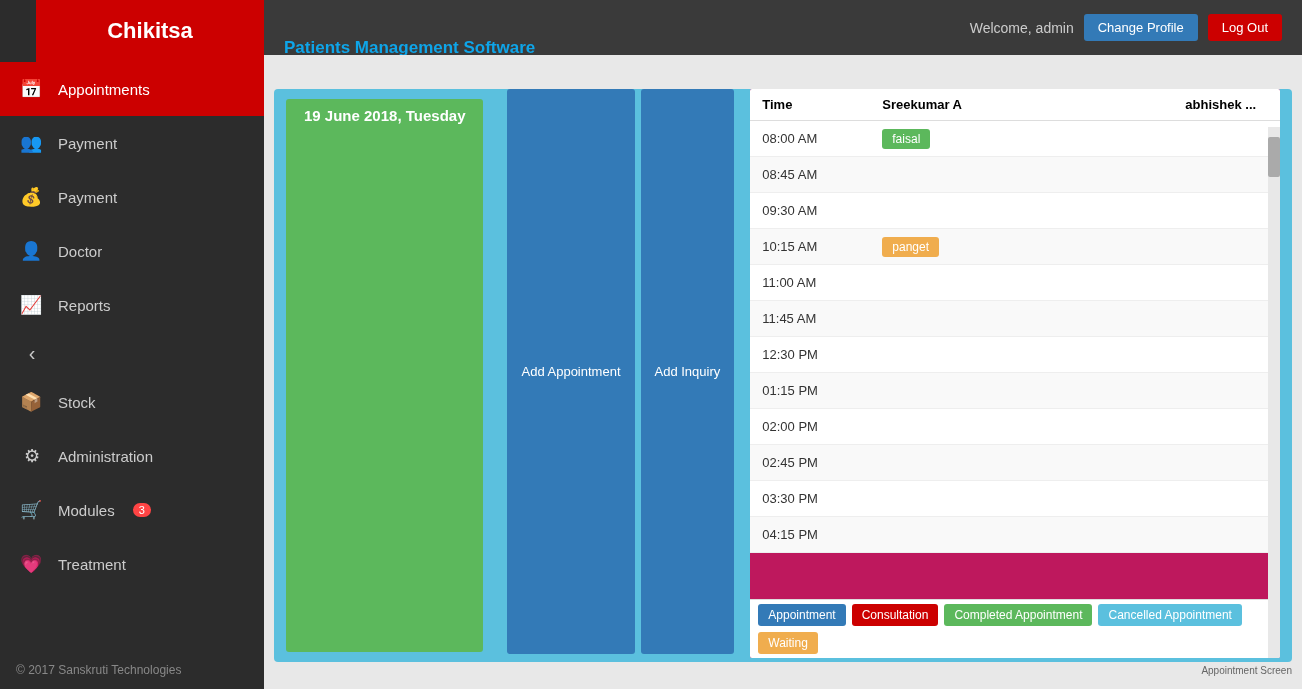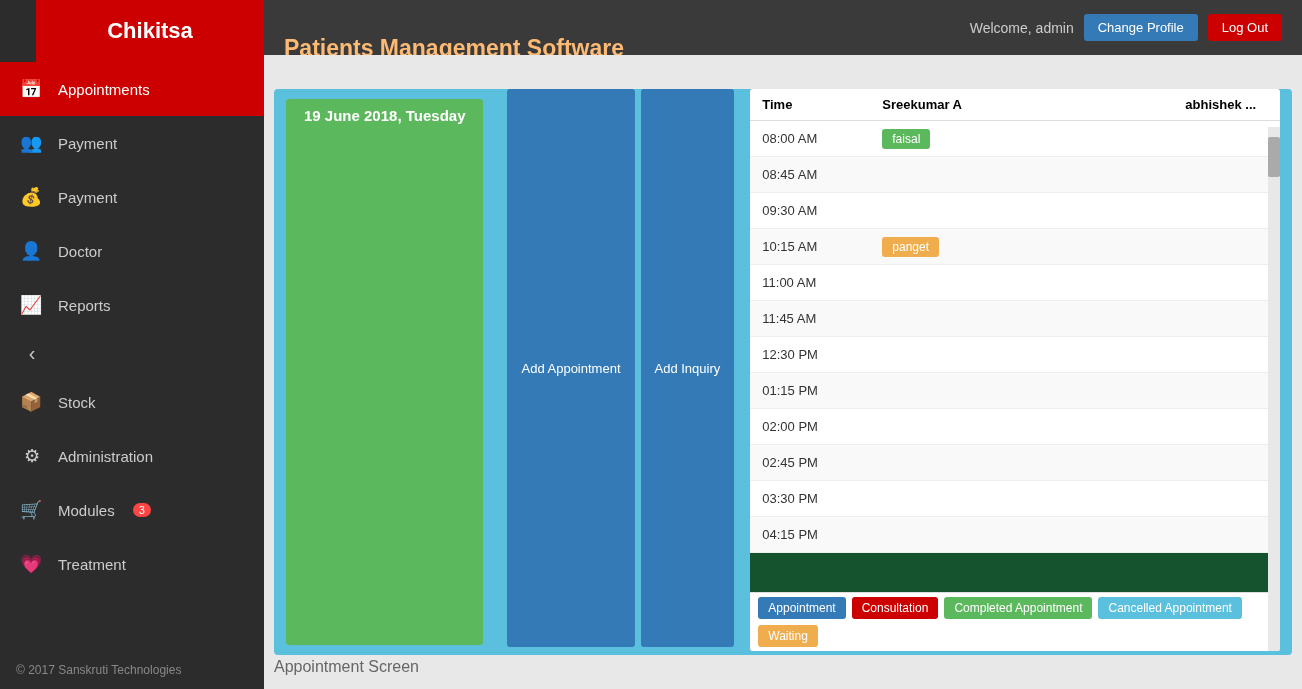--- a/index.html
+++ b/index.html
@@ -69,23 +69,23 @@
     .header {
       background: #3a3a3a;
       color: white;
       display: flex;
       align-items: center;
       padding: 0 20px;
       height: 55px;
       justify-content: space-between;
     }
     .header-title {
-      font-size: 23px;
+      font-size: 17px;
       font-weight: bold;
-      color: #fdba74;
+      color: #0ea5e9;
       margin-top: 41px;
     }
     .header-right {
       display: flex;
       align-items: center;
       gap: 10px;
     }
     .welcome-text {
       color: #ccc;
       font-size: 14px;
@@ -160,21 +160,21 @@
       border: none;
       padding: 7px 14px;
       border-radius: 3px;
       cursor: pointer;
       font-size: 13px;
     }
 
     .calendar-wrapper {
       flex: 1;
       overflow: hidden;
-      background: #14532d;
+      background: #be185d;
       margin: 0 4px 4px 4px;
       border-radius: 2px;
       position: relative;
       display: flex;
       flex-direction: column;
     }
 
     .calendar-scroll {
       flex: 1;
       overflow-y: auto;
@@ -240,22 +240,22 @@
       cursor: pointer;
     }
     .legend-appointment { background: #337ab7; }
     .legend-consultation { background: #cc0000; }
     .legend-completed-appointment { background: #5cb85c; }
     .legend-cancelled-appointment { background: #5bc0de; }
     .legend-waiting { background: #f0ad4e; }
 
     
     .bottom-caption {
-      text-align: left;
-      font-size: 16px;
+      text-align: right;
+      font-size: 10px;
       color: #666;
       padding: 3px 0;
     }
 
     .vertical-scrollbar {
       position: absolute;
       right: 0;
       top: 38px;
       width: 12px;
       bottom: 0;

